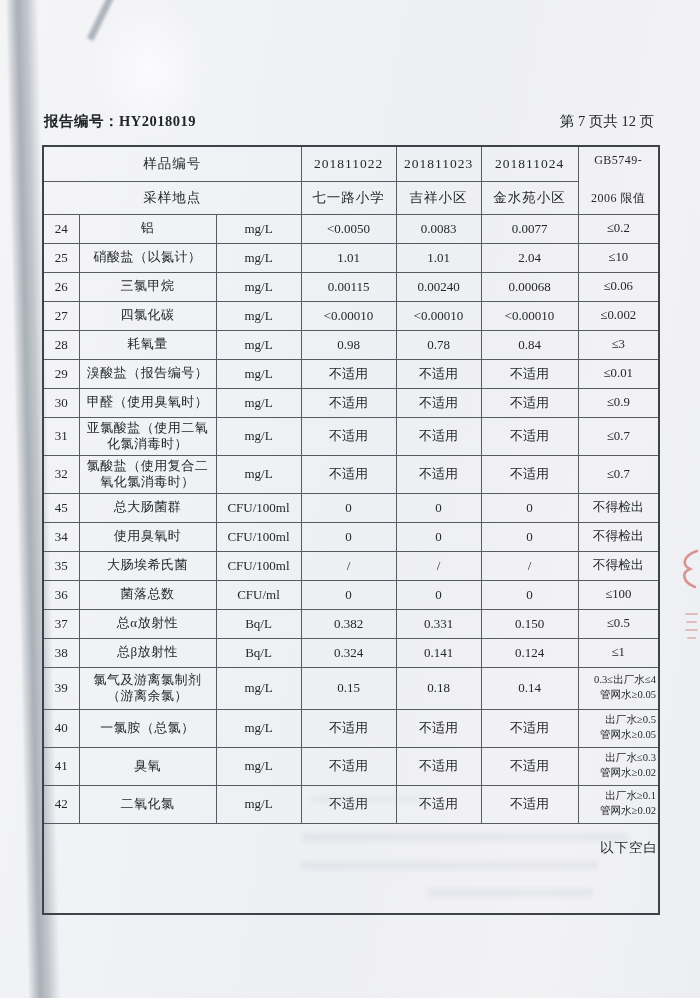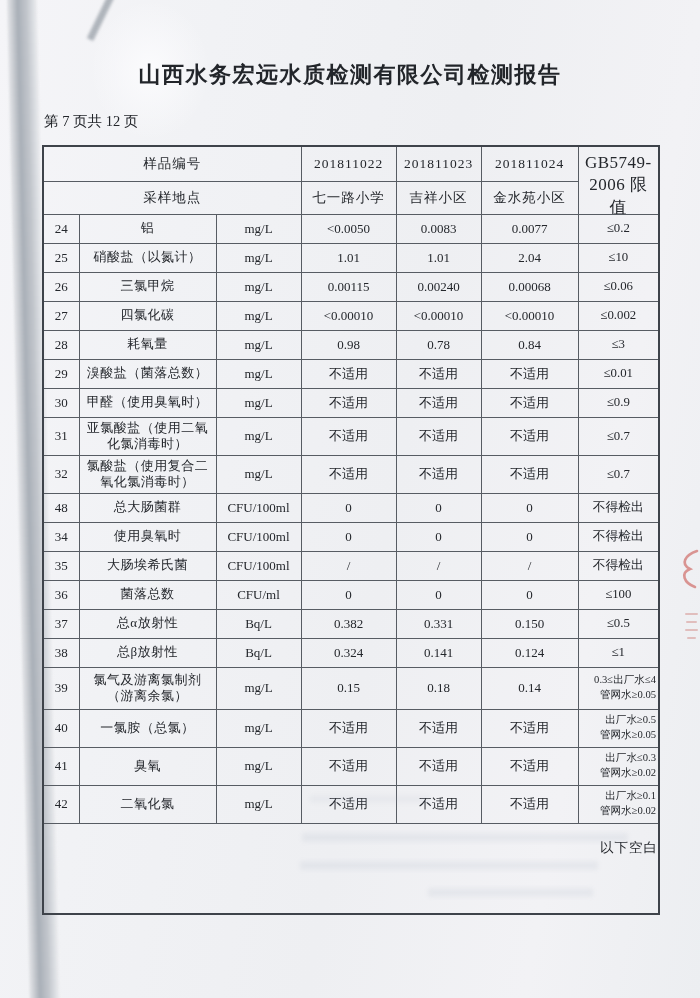--- a/index.html
+++ b/index.html
@@ -50,42 +50,42 @@
   thead tr:last-child{height:33px;}
   thead td{font-size:13.5px;letter-spacing:1px;}
   tbody tr{height:29px;}
   tbody tr.h38{height:38px;}
   tbody tr.h42{height:42px;}
   td.name{text-align:left;padding-left:7px;line-height:1.25;letter-spacing:.5px;}
   td.unit{font-size:13px;}
   td.limit{font-size:12.8px;}
   td.limit.small{font-size:10.6px;line-height:1.4;white-space:pre-line;letter-spacing:0;text-align:right;}
   td.limit-head{padding:0;}
-  .lh{display:flex;flex-direction:column;justify-content:space-between;height:54px;padding:5px 0;font-size:17px;letter-spacing:.5px;}
+  .lh{display:flex;flex-direction:column;justify-content:space-between;height:54px;padding:5px 0;font-size:12px;letter-spacing:.5px;}
   tr.blank{height:91px;}
   tr.blank td{text-align:right;vertical-align:top;padding:15px 0 0 10px;font-size:13.5px;letter-spacing:1px;}
   .ghost{position:absolute;background:#97a3b6;opacity:.12;filter:blur(2px);border-radius:2px;}
   .g1{left:302px;top:833px;width:326px;height:9px;}
   .g2{left:300px;top:861px;width:298px;height:9px;}
   .g3{left:428px;top:888px;width:165px;height:9px;}
   .g4{left:310px;top:795px;width:120px;height:8px;opacity:.08;}
   .redmark{position:absolute;filter:blur(.4px);}
   .r1{left:676px;top:548px;opacity:.5;}
   .r2{left:684px;top:610px;opacity:.32;}
 </style>
 </head>
 <body>
 
 <div class="paper">
   <div class="spine"></div>
   <div class="edge-top"></div>
 
-  <div class="title">山西水务宏远水质检测有限公司检测报告</div>
 
   <div class="meta">
+    <span class="rn">报告编号：HY2018019</span>
     <span>第 7 页共 12 页</span>
   </div>
 
   <table class="report">
     <colgroup>
       <col style="width:36px">
         <col style="width:137px">
         <col style="width:85px">
       <col style="width:95px">
         <col style="width:85px">
@@ -153,21 +153,21 @@
           <td>28</td>
           <td class="name">耗氧量</td>
           <td class="unit">mg/L</td>
           <td>0.98</td>
           <td>0.78</td>
           <td>0.84</td>
           <td class="limit">≤3</td>
         </tr>
         <tr>
           <td>29</td>
-          <td class="name">溴酸盐（菌落总数）</td>
+          <td class="name">溴酸盐（报告编号）</td>
           <td class="unit">mg/L</td>
           <td>不适用</td>
           <td>不适用</td>
           <td>不适用</td>
           <td class="limit">≤0.01</td>
         </tr>
         <tr>
           <td>30</td>
           <td class="name">甲醛（使用臭氧时）</td>
           <td class="unit">mg/L</td>
@@ -188,21 +188,21 @@
         <tr class="h38">
           <td>32</td>
           <td class="name">氯酸盐（使用复合二氧化氯消毒时）</td>
           <td class="unit">mg/L</td>
           <td>不适用</td>
           <td>不适用</td>
           <td>不适用</td>
           <td class="limit">≤0.7</td>
         </tr>
         <tr>
-          <td>48</td>
+          <td>45</td>
           <td class="name">总大肠菌群</td>
           <td class="unit">CFU/100ml</td>
           <td>0</td>
           <td>0</td>
           <td>0</td>
           <td class="limit">不得检出</td>
         </tr>
         <tr>
           <td>34</td>
           <td class="name">使用臭氧时</td>

